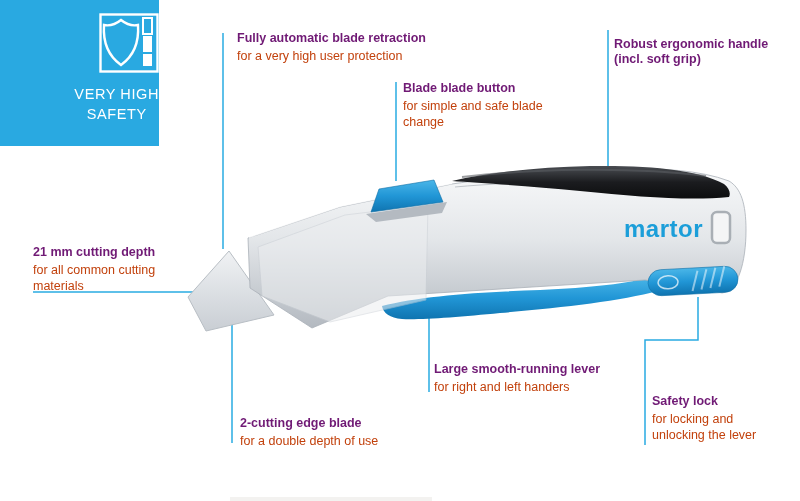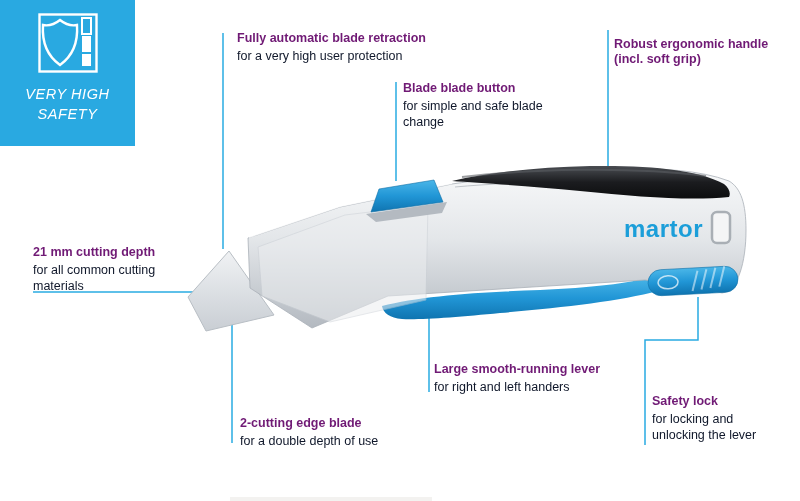--- a/index.html
+++ b/index.html
@@ -5,37 +5,37 @@
   html,body{margin:0;padding:0;}
   body{
     width:800px;height:501px;background:#ffffff;overflow:hidden;
     font-family:"Liberation Sans",sans-serif;
   }
   .stage{position:relative;width:800px;height:501px;background:#ffffff;}
   .art{position:absolute;left:0;top:0;width:800px;height:501px;}
 
   
   .badge{
-    position:absolute;left:0;top:0;width:135px;height:146px;
-    background:#29a9e1;display:flex;flex-direction:column;align-items:center;font-style:italic;
+    position:absolute;left:0;top:0;width:159px;height:146px;
+    background:#29a9e1;display:flex;flex-direction:column;align-items:flex-end;
   }
   .badge svg{margin-top:13px;}
   .badge-text{
     margin-top:9px;text-align:center;color:#ffffff;
     font-size:14.5px;letter-spacing:0.6px;line-height:1.38;font-weight:400;
   }
 
   
   .callout{position:absolute;}
   .callout h3{
     margin:0 0 2px 0;font-size:12.5px;font-weight:bold;color:#701a75;
     line-height:1.22;white-space:nowrap;
   }
   .callout p{
-    margin:0;font-size:12.5px;color:#0f172a;line-height:1.28;white-space:nowrap;
+    margin:0;font-size:12.5px;color:#c2410c;line-height:1.28;white-space:nowrap;
   }
   .c1{left:237px;top:31px;}
   .c2{left:403px;top:81px;}
   .c2 p{white-space:normal;max-width:168px;}
   .c3{left:614px;top:37px;}
   .c3 h3{white-space:normal;max-width:178px;}
   .c4{left:33px;top:245px;}
   .c4 p{white-space:normal;max-width:152px;}
   .c5{left:240px;top:416px;}
   .c6{left:434px;top:362px;}

